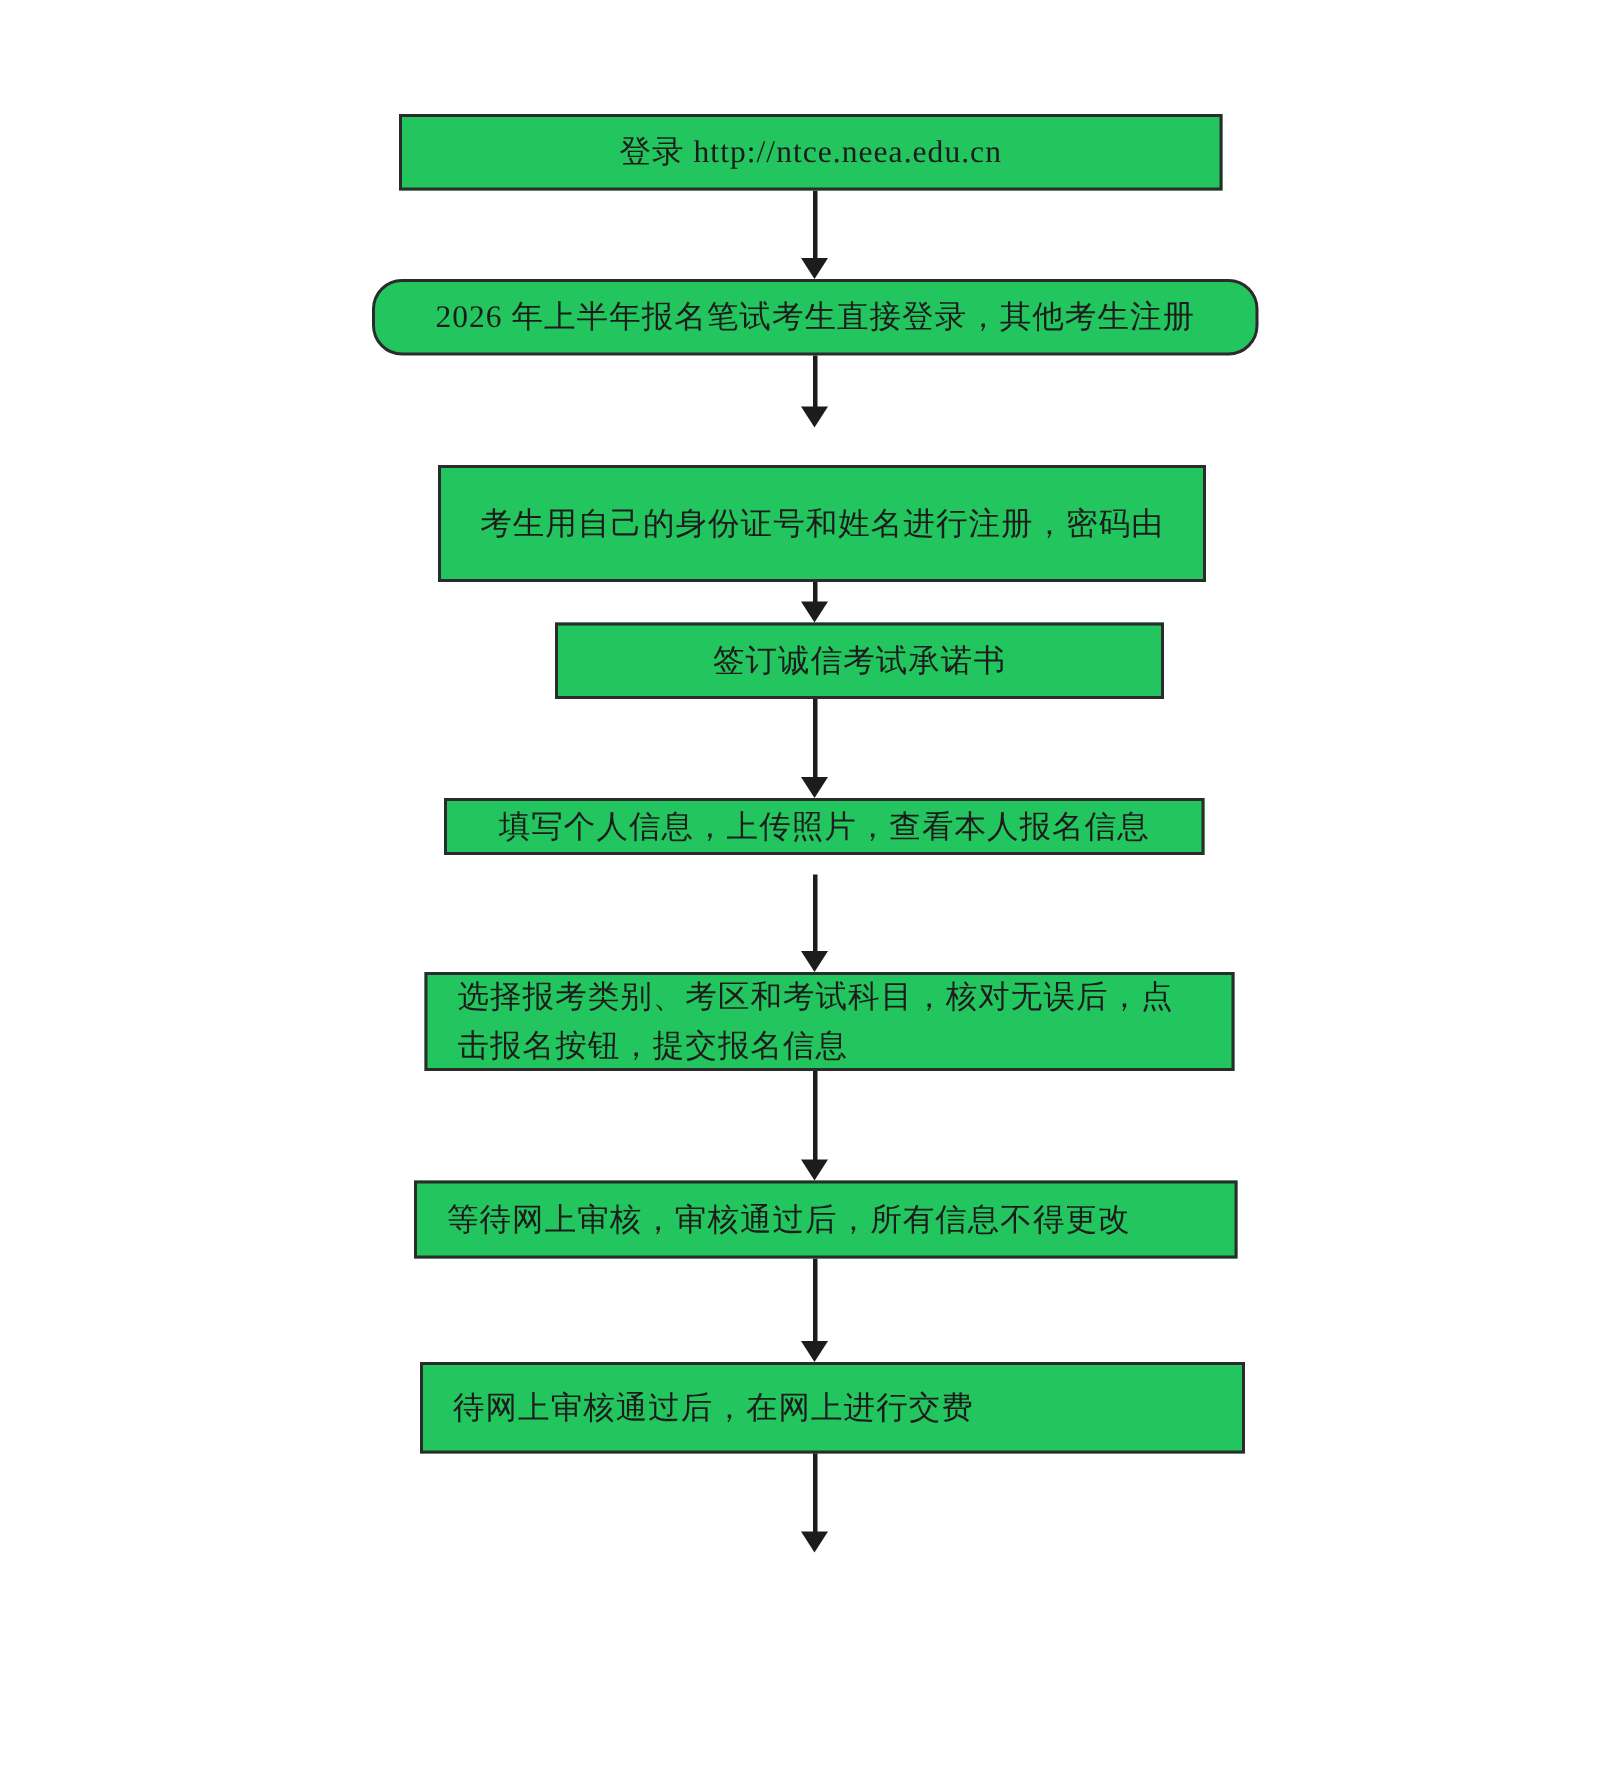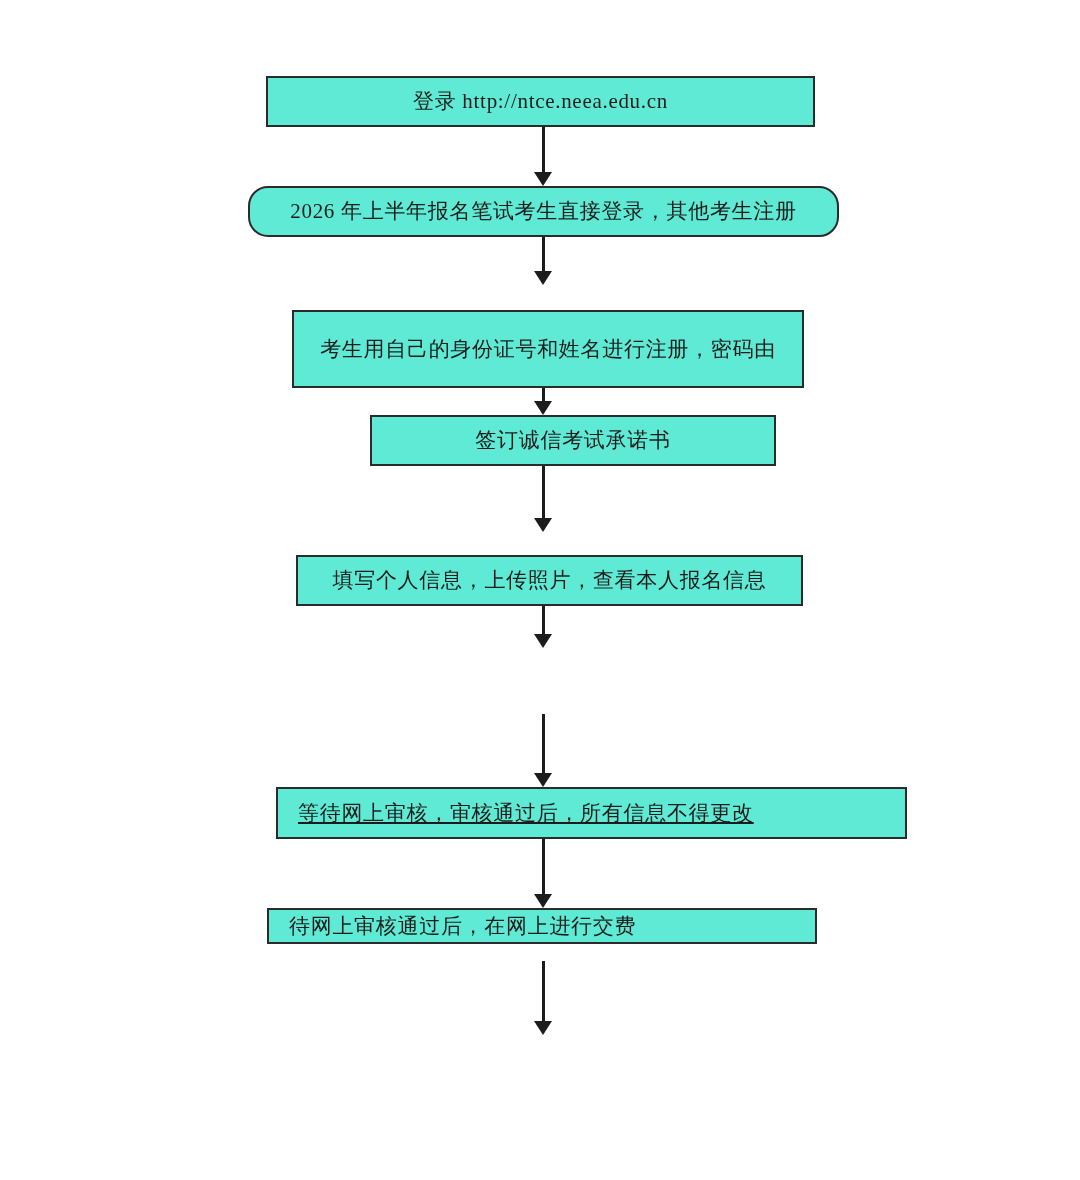--- a/index.html
+++ b/index.html
@@ -19,21 +19,21 @@
     position: absolute;
     left: 0;
     top: 0;
     width: 1080px;
     height: 1180px;
   }
   .node {
     position: absolute;
     box-sizing: border-box;
     border: 2px solid #2b2b2b;
-    background: #5eead4;
+    background: #22c55e;
     display: flex;
     flex-direction: column;
     justify-content: center;
     color: #1c1c1c;
   }
   .node .line {
     font-size: 21px;
     line-height: 1.55;
     letter-spacing: 0.7px;
     white-space: nowrap;
@@ -110,22 +110,26 @@
     </div>
     <div class="node center" style="left: 248px; top: 186px; width: 591px; height: 51px; border-radius: 20px;">
       <div class="line">2026 年上半年报名笔试考生直接登录，其他考生注册</div>
     </div>
     <div class="node center" style="left: 292px; top: 285px; width: 512px; height: 78px; margin-top: 25px;">
       <div class="line">考生用自己的身份证号和姓名进行注册，密码由</div>
     </div>
     <div class="node center" style="left: 370px; top: 415px; width: 406px; height: 51px;">
       <div class="line">签订诚信考试承诺书</div>
     </div>
-    <div class="node center" style="left: 296px; top: 532px; width: 507px; height: 51px; margin-top: 23px;">
+    <div class="node center" style="left: 296px; top: 532px; width: 507px; height: 38px;">
       <div class="line">填写个人信息，上传照片，查看本人报名信息</div>
     </div>
-    <div class="node left" style="left: 276px; top: 787px; width: 631px; height: 52px; text-decoration: underline;">
+    <div class="node left" style="left: 283px; top: 648px; width: 540px; height: 66px;">
+      <div class="line">选择报考类别、考区和考试科目，核对无误后，点</div>
+      <div class="line">击报名按钮，提交报名信息</div>
+    </div>
+    <div class="node left" style="left: 276px; top: 787px; width: 549px; height: 52px;">
       <div class="line">等待网上审核，审核通过后，所有信息不得更改</div>
     </div>
-    <div class="node left" style="left: 267px; top: 908px; width: 550px; height: 36px;">
+    <div class="node left" style="left: 280px; top: 908px; width: 550px; height: 61px;">
       <div class="line">待网上审核通过后，在网上进行交费</div>
     </div>
   </div>
 
 </body></html>

